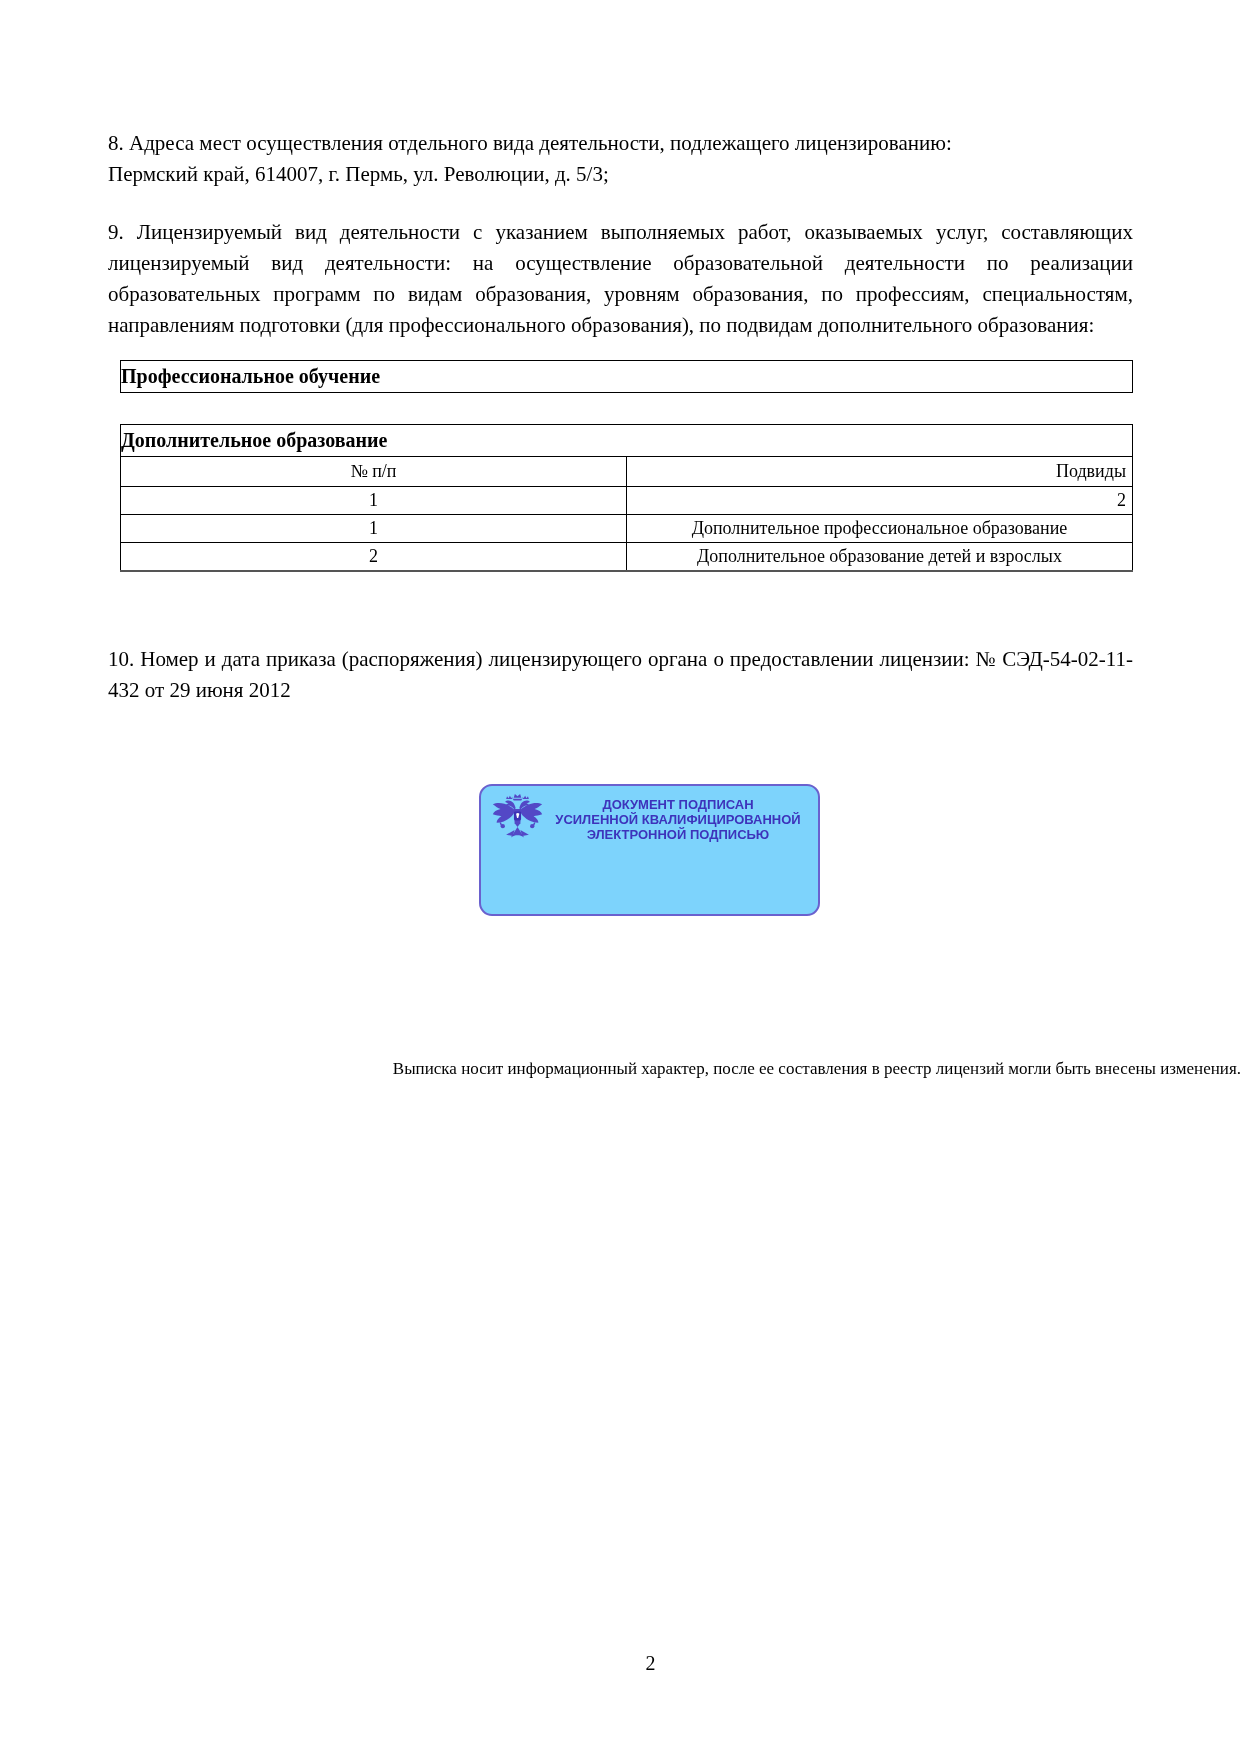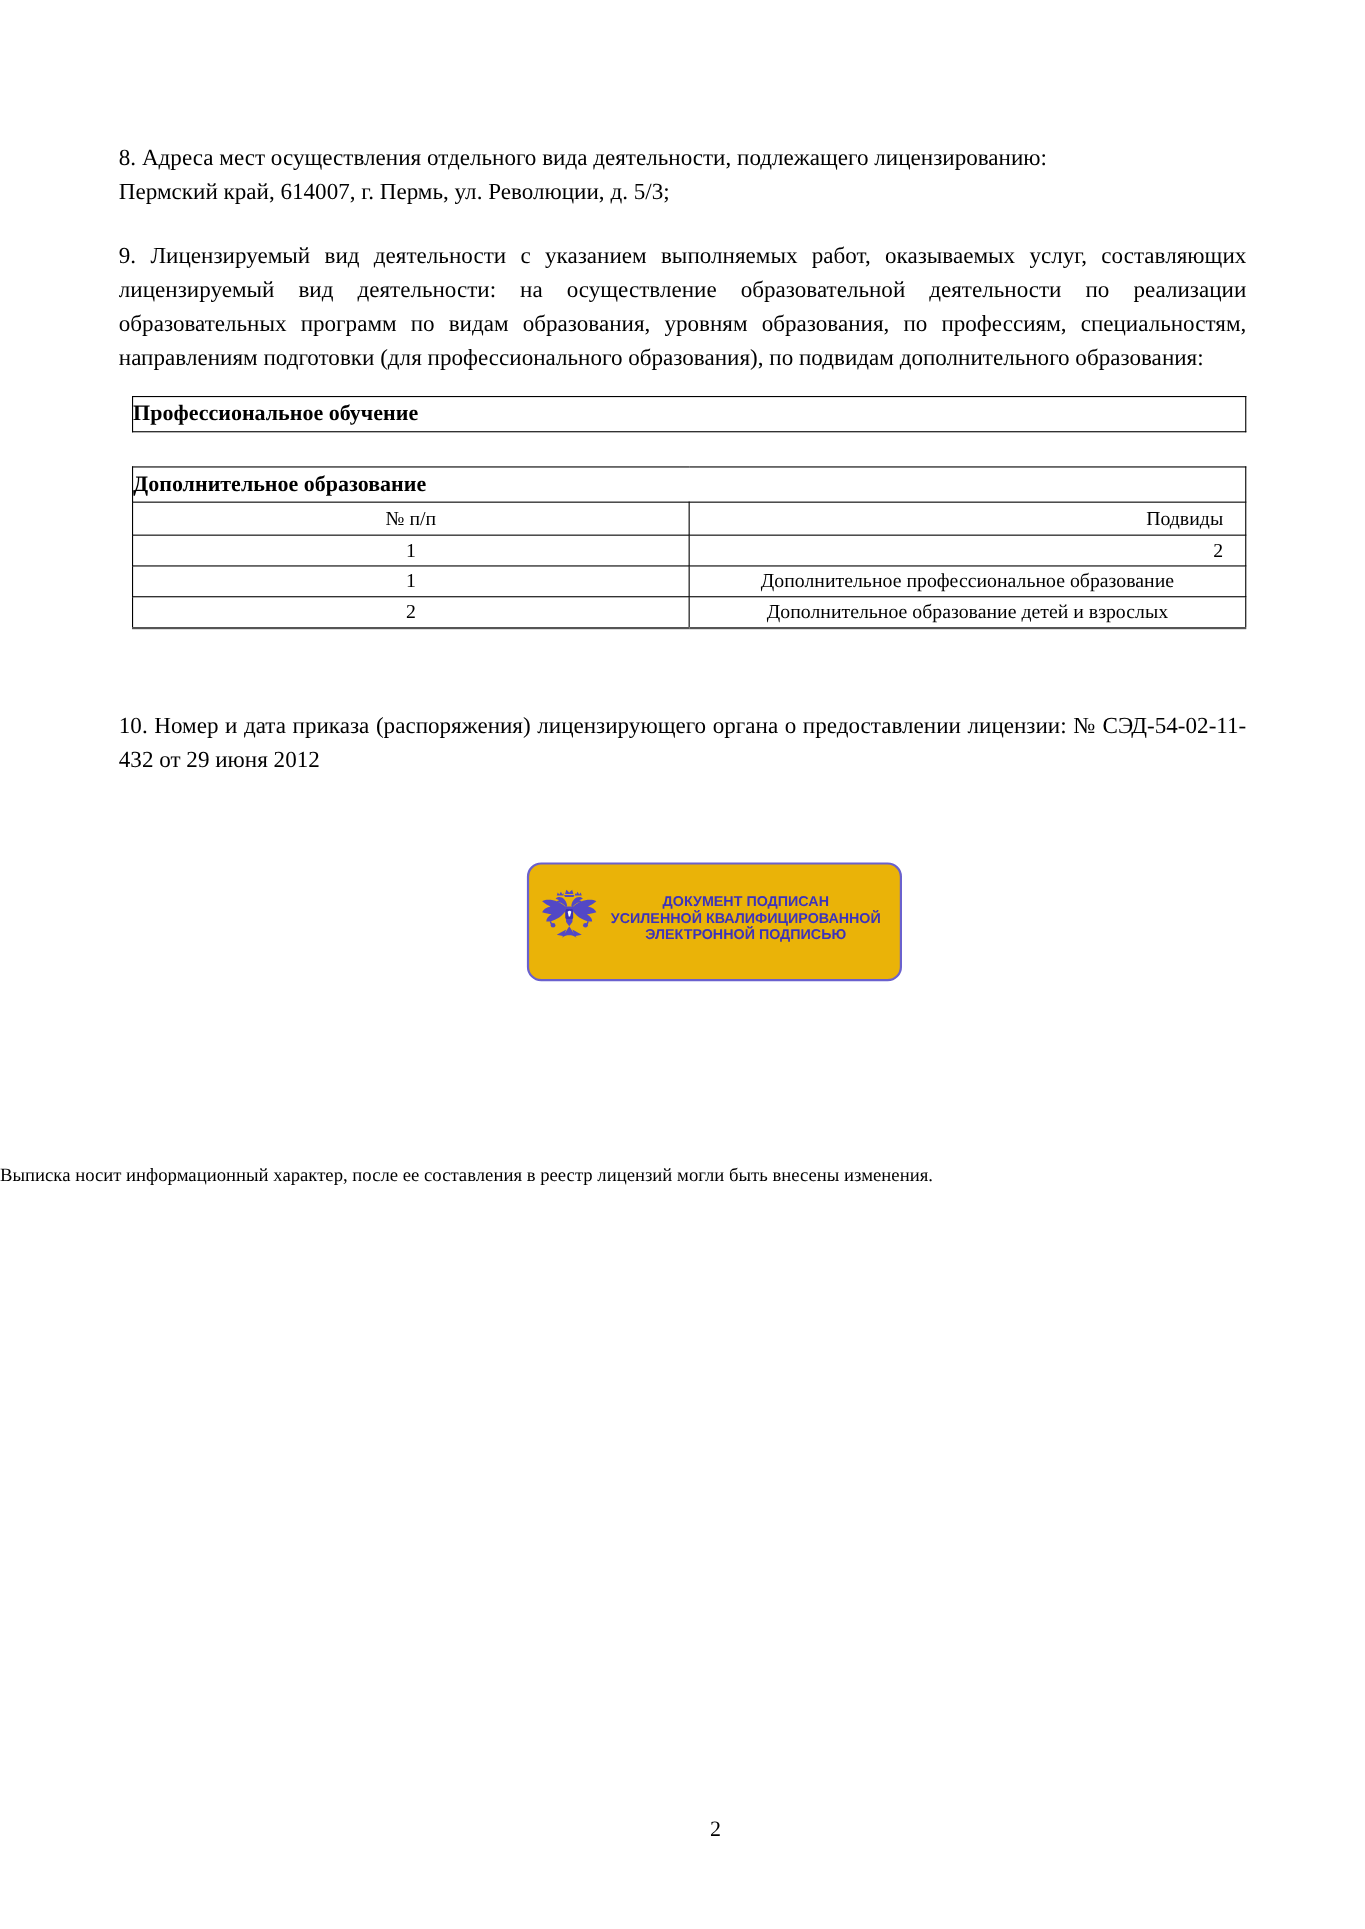--- a/index.html
+++ b/index.html
@@ -17,60 +17,60 @@
     width: 1025px;
   }
   .para { font-size: 21px; line-height: 31px; }
   .justified { text-align: justify; }
   .p9 { margin-top: 27px; }
   .p10 { margin-top: 72px; }
 
   table { border-collapse: collapse; width: 1013px; margin-left: 12px; table-layout: fixed; }
   .tbl1 { margin-top: 19px; }
   .tbl2 { margin-top: 31px; }
-  td { border: 1px solid #000; font-size: 18px; padding: 0 20px; vertical-align: middle; }
+  td { border: 1px solid #000; font-size: 18px; padding: 0 6px; vertical-align: middle; }
   .title-cell {
     font-weight: bold; text-align: left;
     font-size: 20px; height: 32px; padding: 0;
   }
   .tbl2 .hdr td { height: 30px; }
   .tbl2 .r td { height: 28px; }
   .col-num { width: 107px; text-align: center; }
   .cell-center { text-align: right; }
   .cell-left { text-align: center; }
   .tbl2 tr:last-child td { border-bottom: 2px solid #555; }
 
   .stamp {
     position: absolute;
     left: 479px; top: 784px;
-    width: 341px; height: 108px;
+    width: 341px; height: 132px;
     border: 2px solid #6a61ce;
     border-radius: 13px;
-    background: #eab308;
+    background: #7dd3fc;
     font-family: "Liberation Sans", sans-serif;
-    padding: 21px 8px 4px 8px;
+    padding: 6px 8px 4px 8px;
   }
   .stamp-top { display: flex; align-items: center; }
   .eagle { width: 57px; height: 55px; flex: 0 0 auto; }
   .stamp-title {
     flex: 1; text-align: center;
     font-weight: bold; font-size: 13px; line-height: 15px;
     color: #3d33bb;
   }
   .stamp-details {
     margin-top: 3px; margin-left: 1px;
     font-size: 8.5px; line-height: 11.5px;
     color: #4a3fc4;
     white-space: nowrap;
   }
 
   .footnote {
     position: absolute;
     top: 1058px; left: 0; width: 100%;
-    text-align: left;
+    text-align: right;
     font-size: 17px; line-height: 22px;
   }
   .pagenum {
     position: absolute;
     top: 1652px; left: 60px; width: 1181px;
     text-align: center;
     font-size: 20px;
   }
 </style>
 </head>

